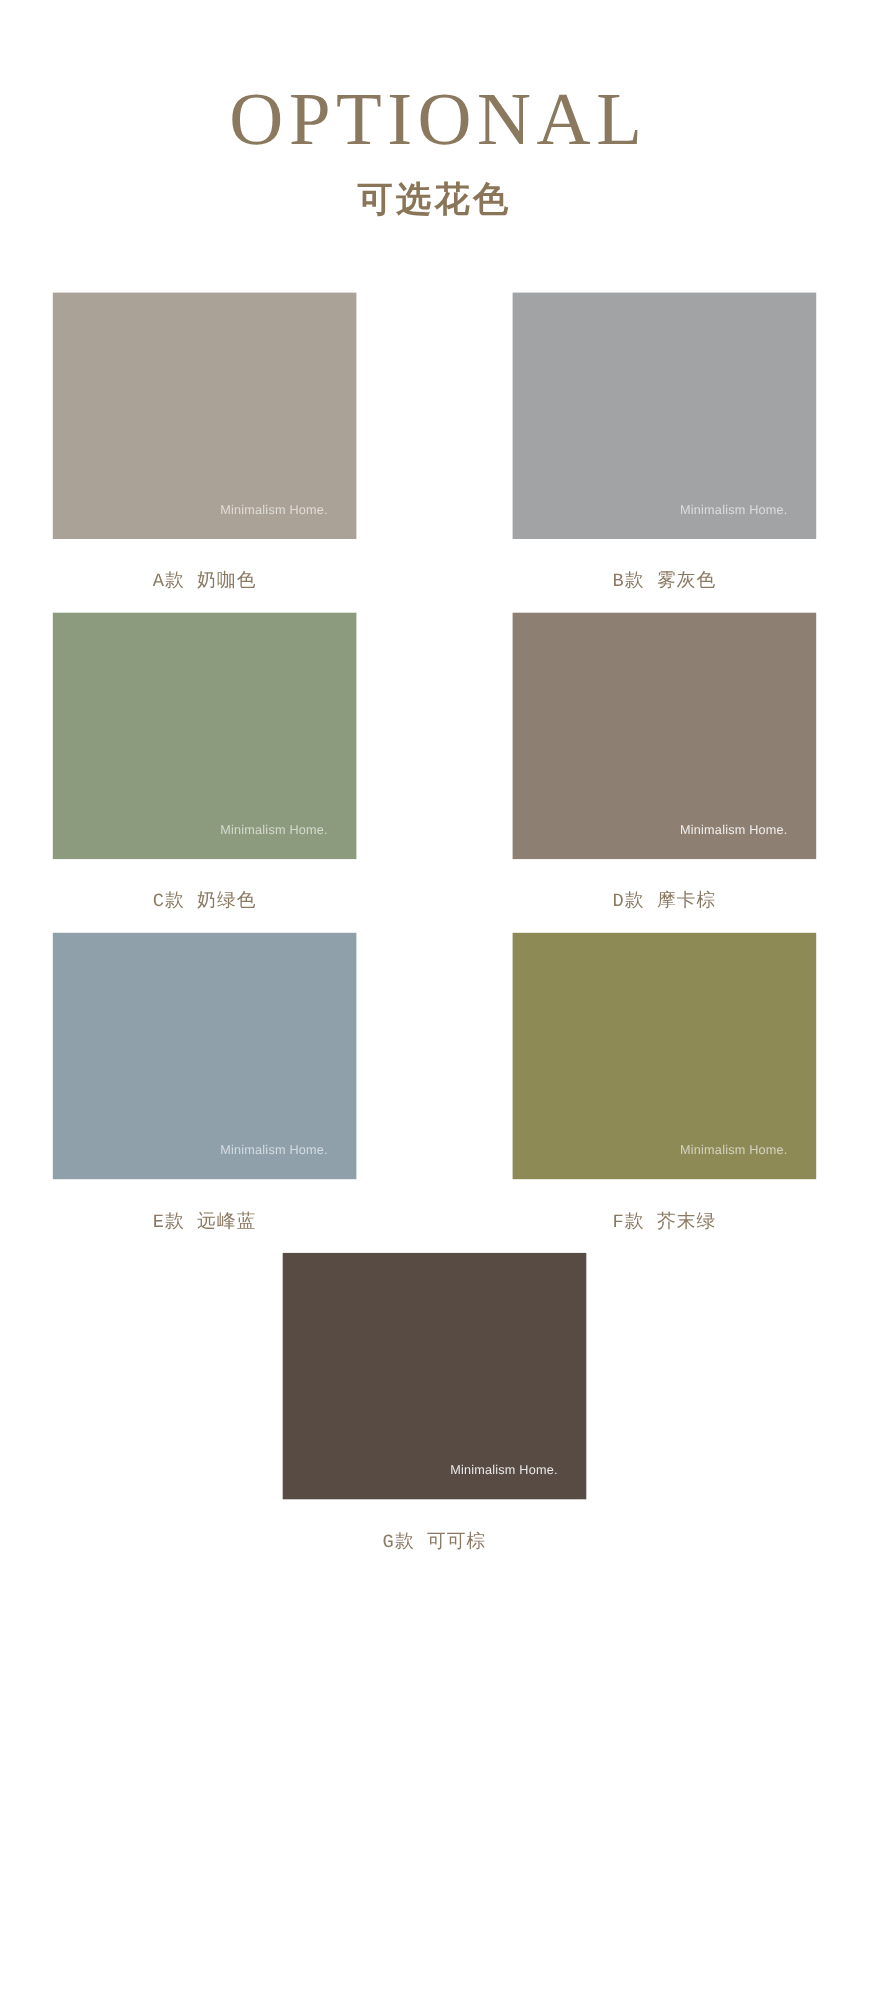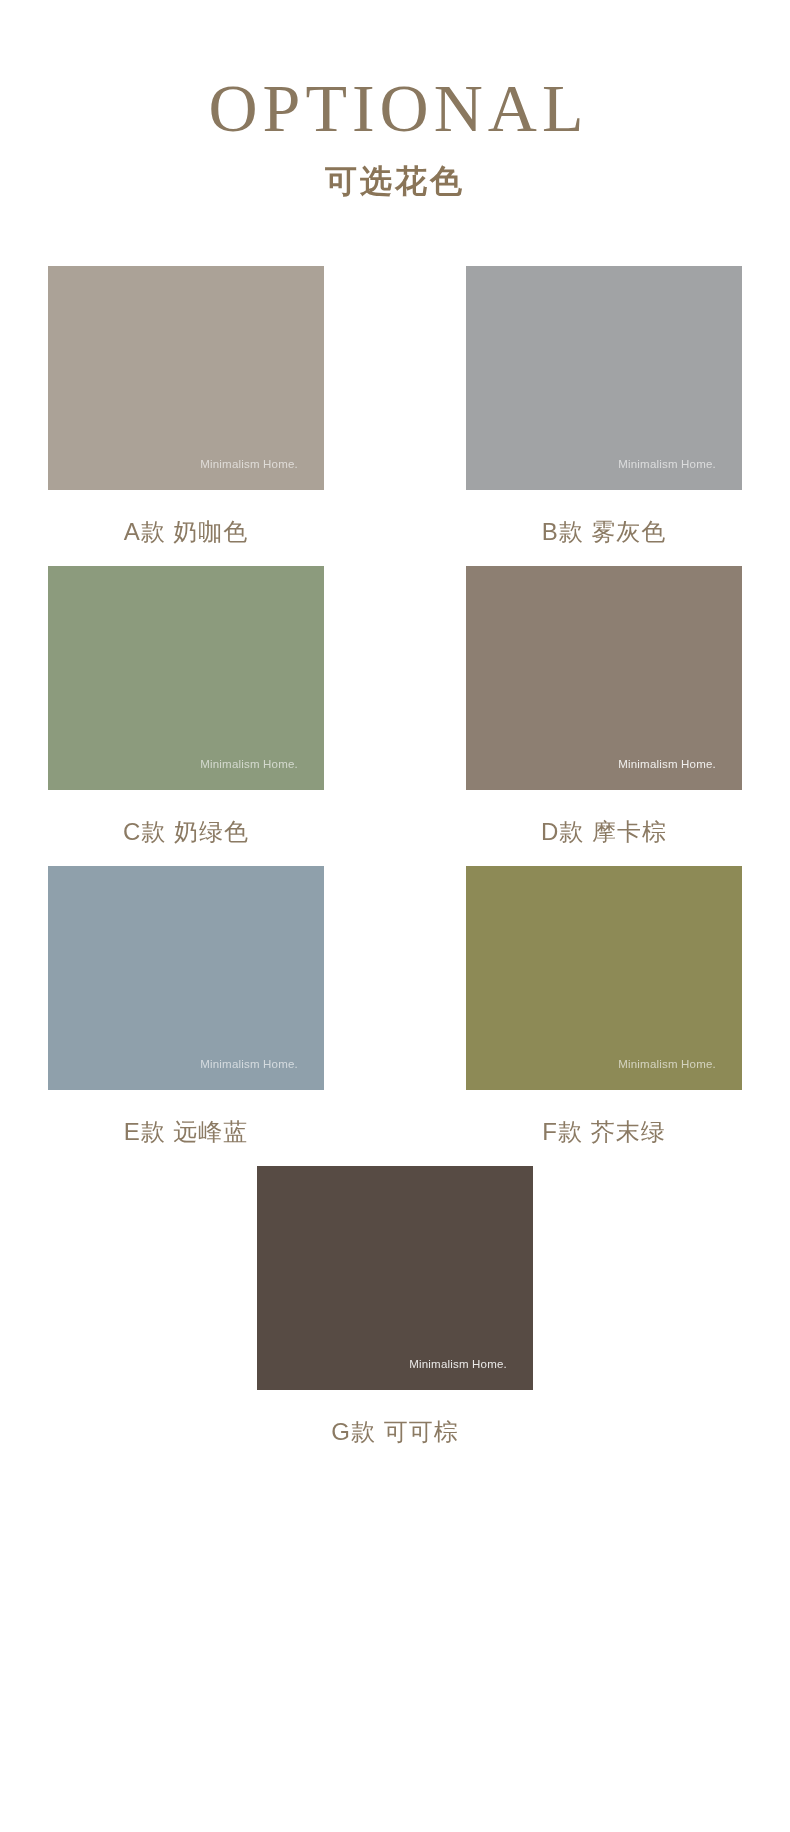--- a/index.html
+++ b/index.html
@@ -83,22 +83,22 @@
     font-size: 11.5px;
     letter-spacing: 0.2px;
     color: rgba(255,255,255,0.62);
     white-space: nowrap;
   }
   .watermark.dark {
     color: rgba(255,255,255,0.88);
   }
   .caption {
     margin-top: 26px;
-    font-family: Liberation Sans, sans-serif;
-    font-size: 24px;
+    font-family: Liberation Mono, monospace;
+    font-size: 17px;
     letter-spacing: 1px;
     color: #8b7a63;
     white-space: nowrap;
     text-align: right;
   }
 </style>
 </head>
 <body style="background: rgb(242, 237, 231);">
 
 <div class="page">

